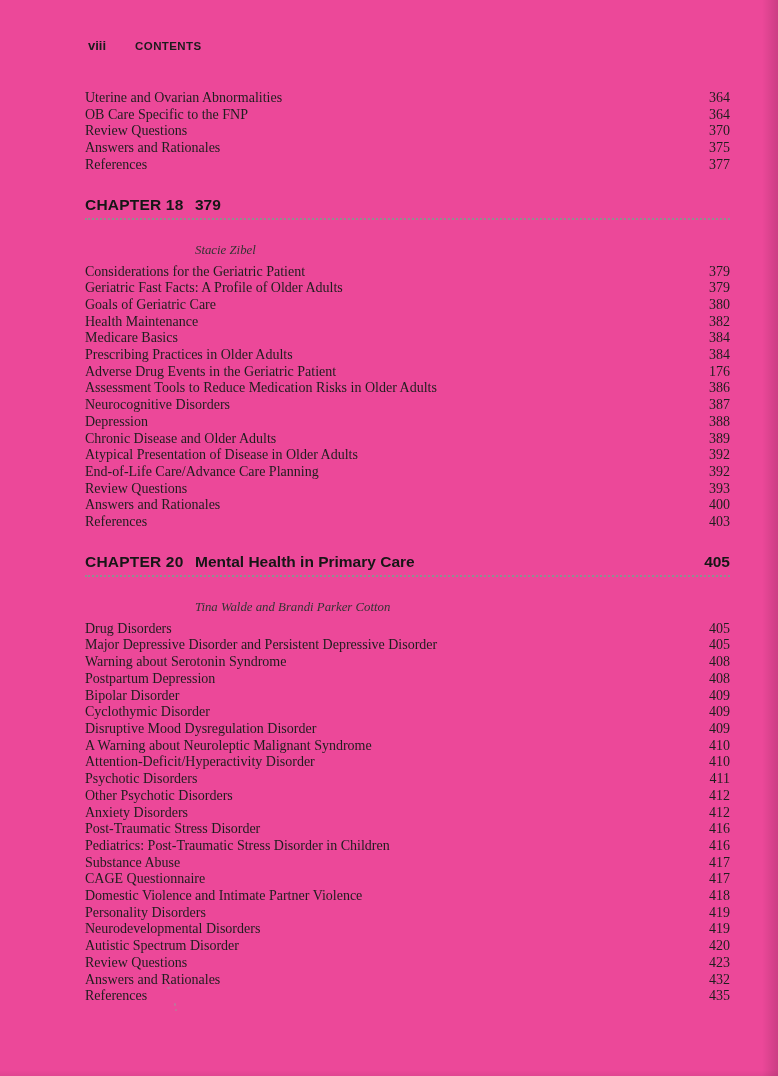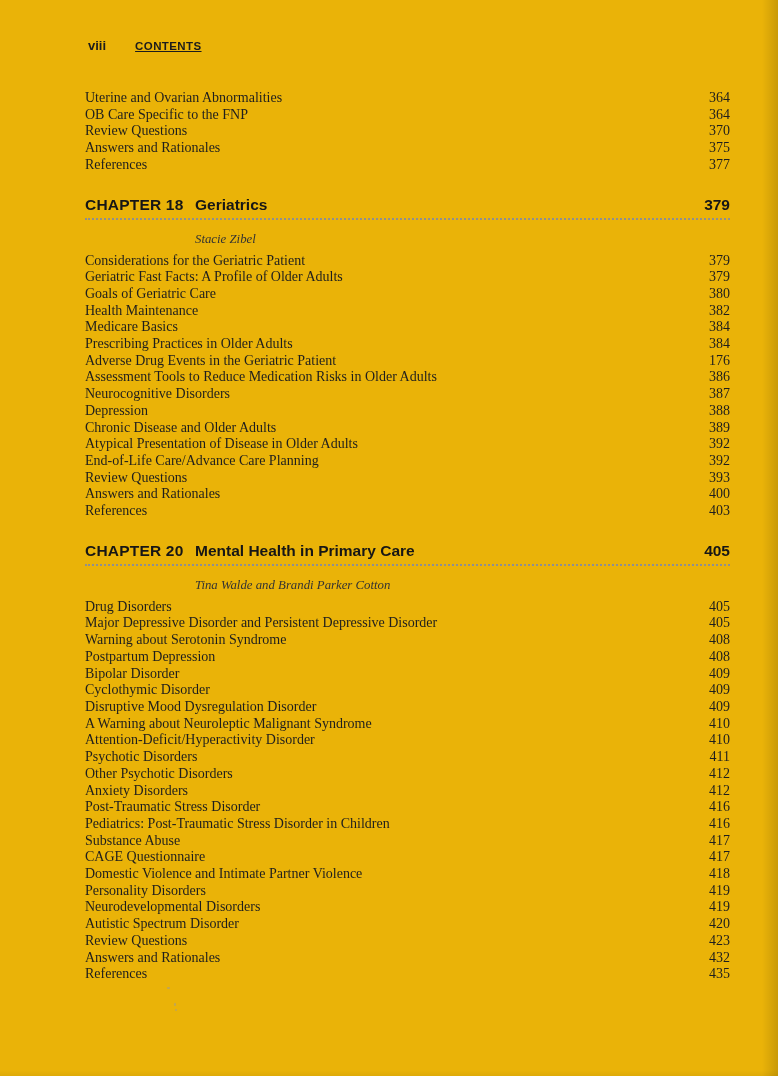--- a/index.html
+++ b/index.html
@@ -4,21 +4,21 @@
 <style>
   html, body {
     margin: 0;
     padding: 0;
     background: #e9e9e9;
   }
   .page {
     position: relative;
     width: 778px;
     height: 1076px;
-    background: #eab308;
+    background: #ec4899;
     overflow: hidden;
     font-family: "Liberation Serif", serif;
     color: #1e1e1e;
   }
   
   .edge-shadow {
     position: absolute;
     top: 0; right: 0; bottom: 0;
     width: 16px;
     background: linear-gradient(to right, rgba(0,0,0,0), rgba(0,0,0,0.14));
@@ -42,21 +42,20 @@
     font-family: "Liberation Sans", sans-serif;
     font-weight: 700;
     color: #1c1c1c;
   }
   .running-head .folio {
     font-size: 13px;
   }
   .running-head .head-title {
     font-size: 11.5px;
     letter-spacing: 0.4px;
-    text-decoration: underline;
   }
 
   .content {
     position: absolute;
     left: 85px;
     top: 88px;
     width: 645px; 
   }
 
   .indented { margin-left: 110px; }
@@ -95,21 +94,21 @@
   .chapter-title { flex: 1 1 auto; }
   .chapter-page { flex: 0 0 auto; }
 
   .dotted-rule {
     margin-top: 4px;
     height: 0;
     border-bottom: 2px dotted #8f8f8f;
   }
 
   .chapter-authors {
-    margin-top: 12px;
+    margin-top: 23px;
     font-style: italic;
     font-size: 12.8px;
     line-height: 15px;
     color: #333333;
   }
 
   .chapter .toc-entries { margin-top: 6px; }
 
   .continuation { margin-top: 2px; }
 
@@ -159,21 +158,20 @@
 
         <div class="toc-row">
           <span class="entry-title">References</span>
           <span class="entry-page">377</span>
         </div>
       </div>
 
     <div class="chapter">
       <div class="chapter-heading">
         <span class="chapter-label">CHAPTER 18</span>
-        <span class="chapter-title">Geriatrics</span>
         <span class="chapter-page">379</span>
       </div>
       <div class="dotted-rule"></div>
       <div class="chapter-authors indented">Stacie Zibel</div>
       <div class="toc-entries indented">
 
           <div class="toc-row">
             <span class="entry-title">Considerations for the Geriatric Patient</span>
             <span class="entry-page">379</span>
           </div>

